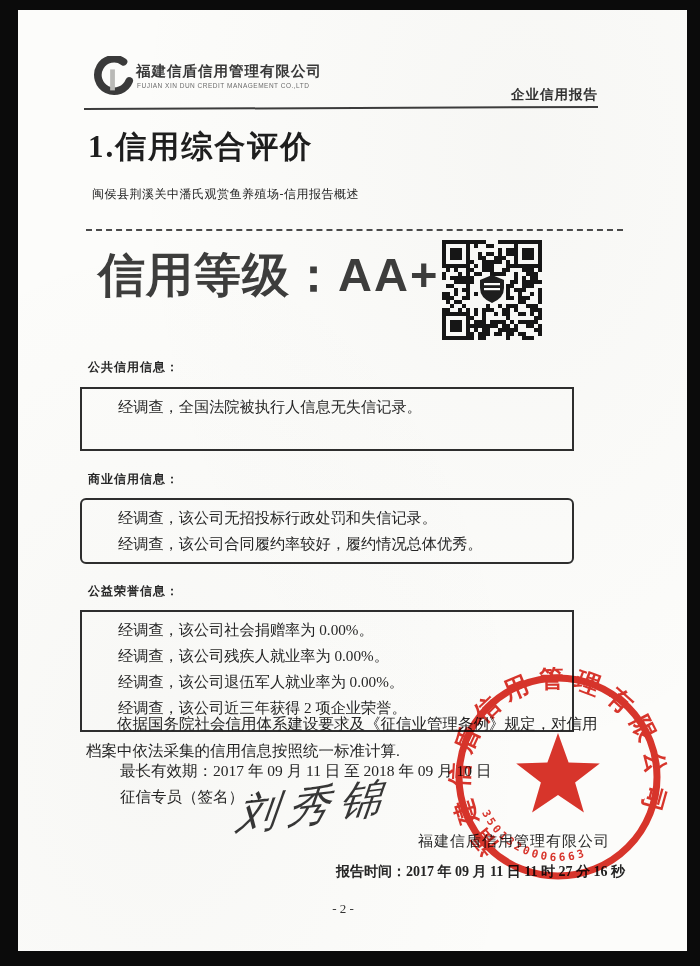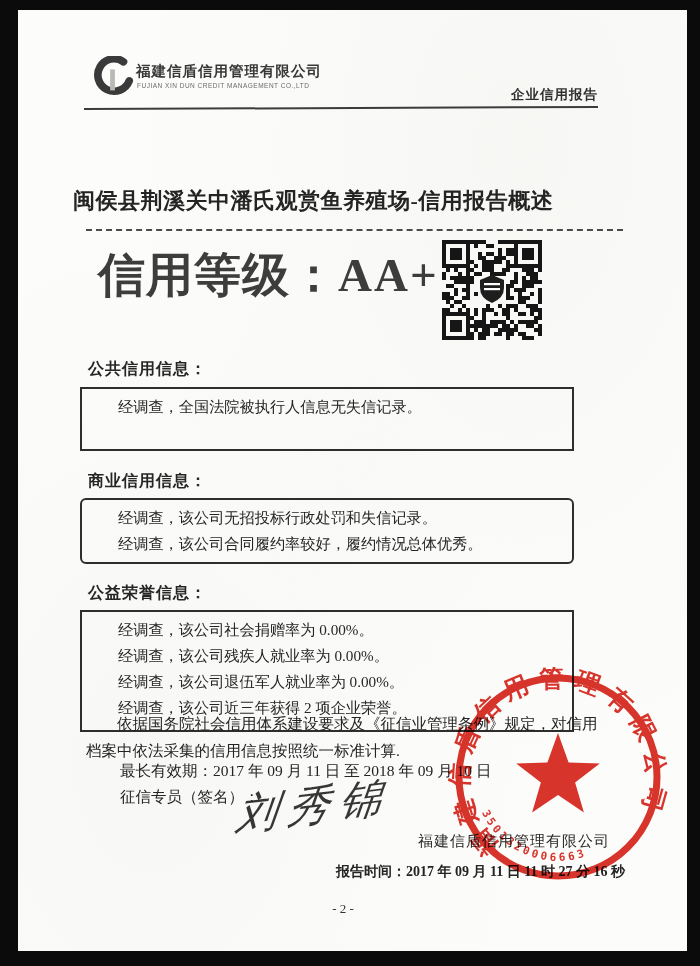--- a/index.html
+++ b/index.html
@@ -17,31 +17,31 @@
   }
   .abs{position:absolute;}
   
   .logo-swirl{left:74px;top:46px;width:42px;height:44px;}
   .co-cn{left:118px;top:52px;font-size:14.5px;font-weight:bold;letter-spacing:1px;color:#383838;font-family:"Liberation Sans","DejaVu Sans",sans-serif;}
   .co-en{left:119px;top:72px;font-size:6.5px;letter-spacing:.5px;color:#6b6b6b;font-family:"Liberation Sans","DejaVu Sans",sans-serif;}
   .report-type{left:470px;top:76px;width:110px;text-align:right;font-size:13.5px;font-weight:bold;color:#303030;letter-spacing:1px;}
   .header-rule{left:66px;top:97px;width:514px;height:0;border-top:2px solid #3c3c3c;transform:rotate(-0.25deg);}
   
   .doc-title{left:70px;top:116px;font-size:31px;font-weight:bold;color:#1e1e1e;letter-spacing:2px;}
-  .doc-subtitle{left:55px;top:176px;font-size:22px;font-weight:bold;color:#242424;letter-spacing:.5px;}
+  .doc-subtitle{left:74px;top:176px;font-size:12px;font-weight:normal;color:#242424;letter-spacing:.5px;}
   .dashed-rule{left:68px;top:219px;width:537px;height:0;border-top:2px dashed #4a4a4a;}
   
   .rating{left:80px;top:234px;font-size:47px;font-weight:bold;color:#3d3d3c;letter-spacing:1px;}
-  .rating .val{font-family:Liberation Serif, serif;letter-spacing:2px;}
+  .rating .val{font-family:Liberation Sans, sans-serif;letter-spacing:2px;}
   .qr-wrap{left:424px;top:230px;width:100px;height:100px;}
   .qr-grid{display:grid;grid-template-columns:repeat(25,4px);grid-auto-rows:4px;}
   .qr-grid .d{background:#161616;}
   .qr-shield{position:absolute;left:37px;top:34px;}
   
-  .sec-label{font-size:16px;font-weight:bold;color:#262626;letter-spacing:1px;}
+  .sec-label{font-size:12px;font-weight:bold;color:#262626;letter-spacing:1px;}
   .s1l{left:70px;top:349px;} .s2l{left:70px;top:461px;} .s3l{left:70px;top:573px;}
   .info-box{left:62px;width:494px;border:2px solid #2e2e2e;box-sizing:border-box;
             padding:5px 8px 21px 36px;font-size:15.2px;line-height:26px;color:#252525;}
   .b1{top:377px;height:64px;} .b2{top:488px;height:66px;border-radius:6px;} .b3{top:600px;height:122px;}
   
   .basis{left:68px;top:700px;width:524px;font-size:15.5px;line-height:27px;text-indent:2em;color:#242424;}
   .validity{left:102px;top:751px;font-size:15.5px;color:#242424;}
   .sig-label{left:102px;top:777px;font-size:15.5px;color:#242424;}
   .sig-hand{left:218px;top:768px;font-size:42px;color:#1c1c1c;font-style:italic;
             transform:rotate(-7deg) skewX(-14deg);letter-spacing:10px;opacity:.88;}
@@ -58,20 +58,21 @@
 
   <svg class="abs logo-swirl" viewBox="0 0 44 46">
     <path d="M33 6 A17 17 0 1 0 39 26" fill="none" stroke="#3a3a3a" stroke-width="8" stroke-linecap="round"></path>
     <rect x="19" y="14" width="5" height="22" fill="#b9b9b6"></rect>
   </svg>
   <div class="abs co-cn">福建信盾信用管理有限公司</div>
   <div class="abs co-en">FUJIAN XIN DUN CREDIT MANAGEMENT CO.,LTD</div>
   <div class="abs report-type">企业信用报告</div>
   <div class="abs header-rule"></div>
 
+  <div class="abs doc-title">1.信用综合评价</div>
   <div class="abs doc-subtitle">闽侯县荆溪关中潘氏观赏鱼养殖场-信用报告概述</div>
   <div class="abs dashed-rule"></div>
 
   <div class="abs rating"><span>信用等级：</span><span class="val">AA+</span></div>
   <div class="abs qr-wrap">
     <div class="qr-grid">
         <div class="d"></div>
         <div class="d"></div>
         <div class="d"></div>
         <div class="d"></div>

